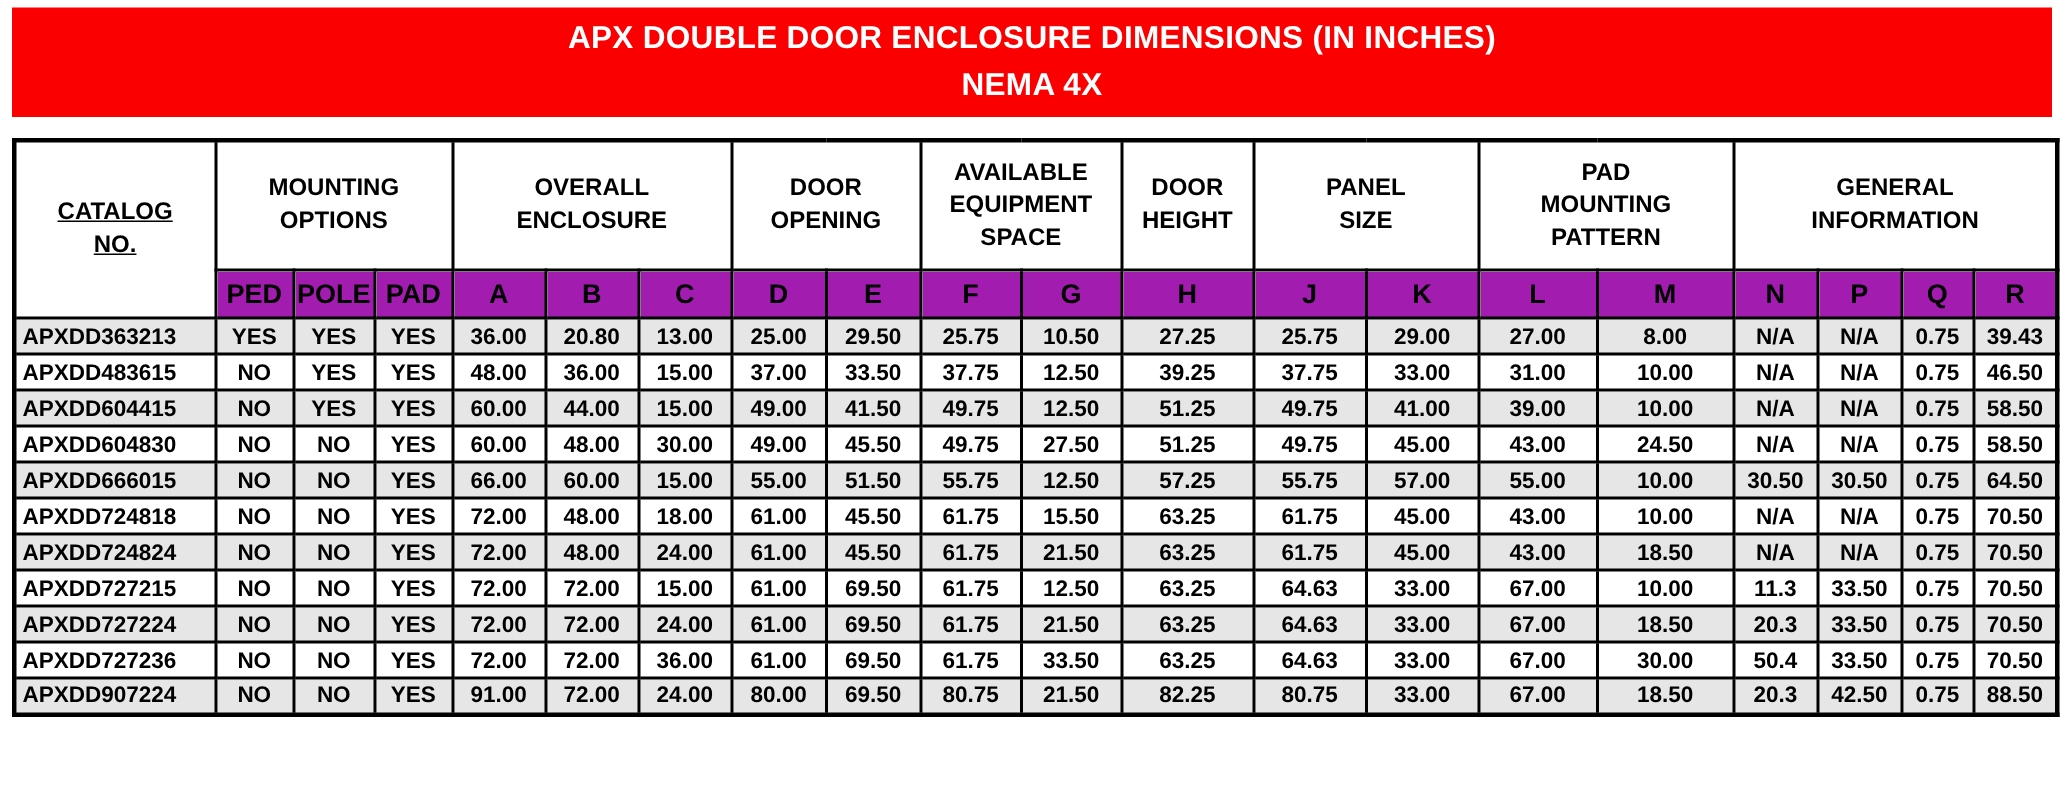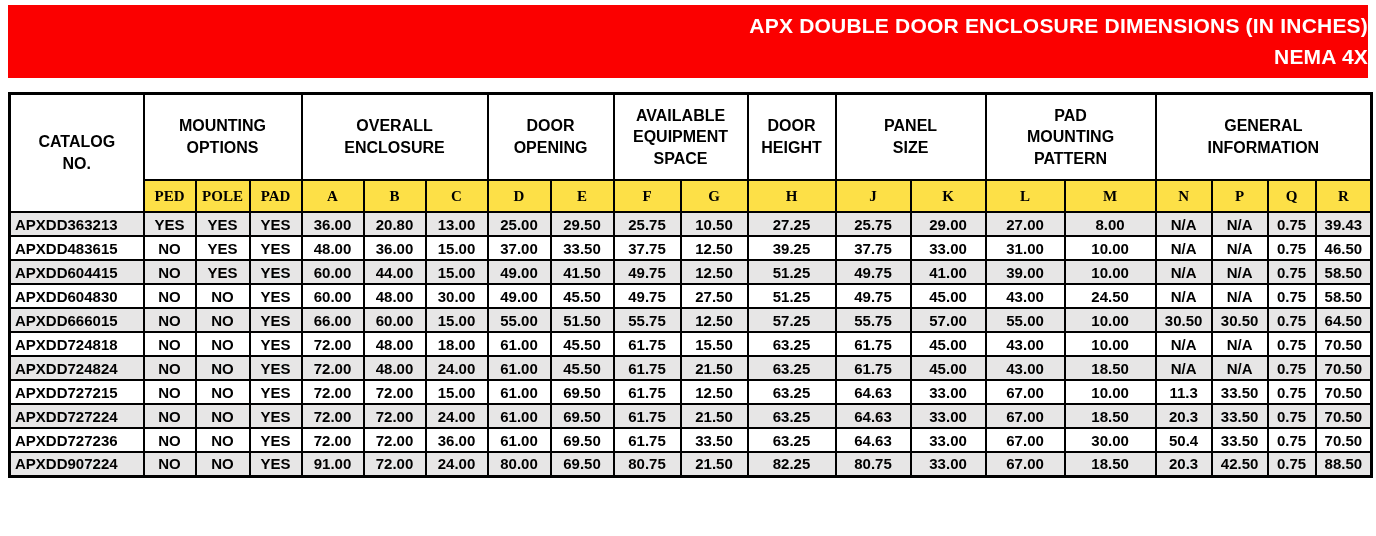--- a/index.html
+++ b/index.html
@@ -16,21 +16,21 @@
     padding: 5px 8px 6px 8px;
     background: #ffffff;
     overflow: hidden;
   }
   .banner {
     height: 73px;
     background: #FB0000;
     color: #ffffff;
     display: flex;
     flex-direction: column;
-    align-items: flex-end;
+    align-items: center;
     justify-content: center;
     gap: 3px;
   }
   .banner .t1, .banner .t2 {
     font-size: 21px;
     font-weight: bold;
     line-height: 1.35;
     letter-spacing: 0.2px;
     white-space: nowrap;
   }
@@ -54,26 +54,26 @@
     height: 84px;
     font-size: 16px;
     line-height: 1.35;
     white-space: pre-line;
     background: #ffffff;
   }
   th.catalog-th {
     font-size: 16px;
     white-space: pre-line;
     background: #ffffff;
+    text-decoration: underline;
   }
   tr.sub-row th {
     height: 30px;
-    font-size: 15px;
-    background: #fde047;
-    font-family: Liberation Serif, serif;
+    font-size: 18px;
+    background: #a21caf;
   }
   tbody tr { height: 24px; }
   tbody td { font-size: 15px; white-space: nowrap; }
   tbody td.catalog-cell { text-align: left; padding-left: 4px; }
   tbody tr.shaded td { background: #E7E6E6; }
   tbody tr.plain td  { background: #ffffff; }
 </style>
 </head>
 <body>
 

